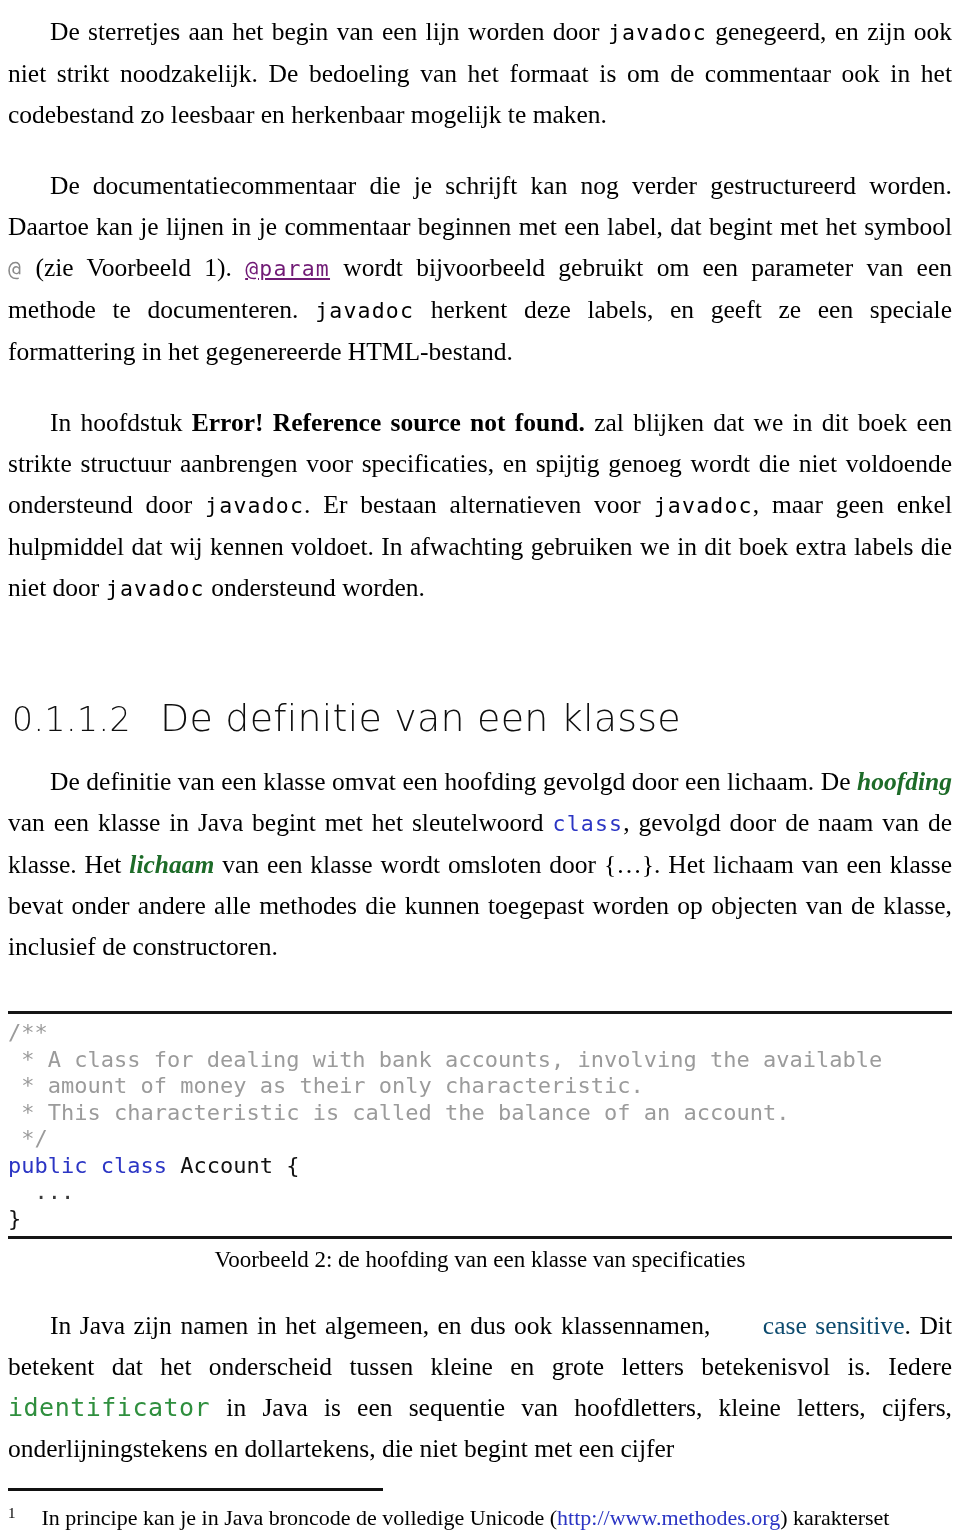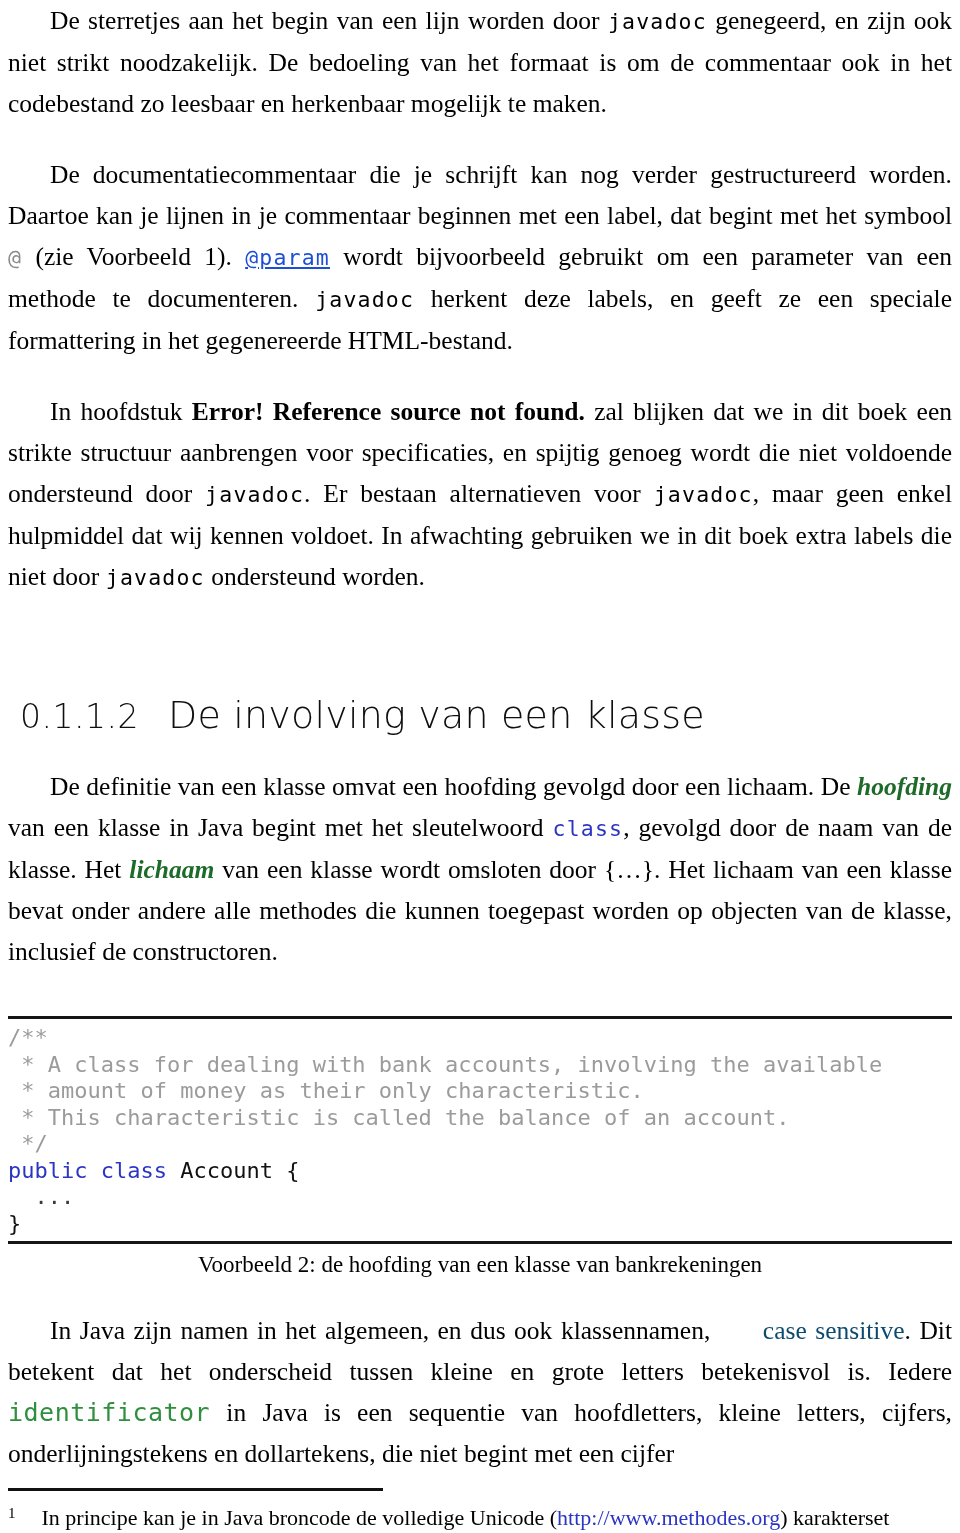--- a/index.html
+++ b/index.html
@@ -11,21 +11,21 @@
     width: 960px;
     height: 1533px;
     font-family: "Liberation Serif", "DejaVu Serif", serif;
     color: #000000;
     overflow: hidden;
   }
   .page {
     width: 960px;
     height: 1533px;
     box-sizing: border-box;
-    padding: 0 8px 0 8px;
+    padding: 11px 8px 0 8px;
     position: relative;
   }
   p.body-text {
     font-family: "Liberation Serif", "DejaVu Serif", serif;
     font-size: 25.5px;
     line-height: 41px;
     text-align: justify;
     margin: 0;
     text-indent: 42px;
     color: #000;
@@ -35,37 +35,37 @@
   .gap-md { height: 30px; }
   .gap-lg { height: 52px; }
 
   .mono {
     font-family: "DejaVu Sans Mono", "Liberation Mono", monospace;
     font-size: 21.5px;
     letter-spacing: 1.2px;
   }
   .mono-blue { color: #2b35c4; }
   .mono-grey { color: #8a8a8a; }
-  .mono-grey-ul { color: #1d4ed8; text-decoration: underline; }
+  .mono-grey-ul { color: #701a75; text-decoration: underline; }
   .bold { font-weight: bold; margin-top: 24px; }
   .ital-green {
     font-style: italic;
     color: #1d6b28;
     font-weight: bold;
   }
   .mono-ital-green {
     font-family: "DejaVu Sans Mono", "Liberation Mono", monospace;
     font-size: 25px;
     color: #2f8f3e;
     letter-spacing: 0.5px;
   }
   .grey-text { color: #0c4a6e; margin-left: 44px; }
 
   h2.section-heading {
-    margin: 12px;
+    margin: 4px;
     font-family: "DejaVu Sans", "Liberation Sans", sans-serif;
     font-weight: 300;
     font-size: 38px;
     line-height: 46px;
     color: #0f0f0f;
     letter-spacing: 0.2px;
     display: flex;
     align-items: baseline;
   }
   h2.section-heading .sec-num {
@@ -142,35 +142,35 @@
 
   <div class="gap-md"></div>
 
   <p class="body-text"><span>In hoofdstuk </span><span class="bold">Error! Reference source not found.</span><span> zal blijken dat we in dit boek een strikte structuur aanbrengen voor specificaties, en spijtig genoeg wordt die niet voldoende ondersteund door </span><span class="mono">javadoc</span><span>. Er bestaan alternatieven voor </span><span class="mono">javadoc</span><span>, maar geen enkel hulpmiddel dat wij kennen voldoet. In afwachting gebruiken we in dit boek extra labels die niet door </span><span class="mono">javadoc</span><span> ondersteund worden.</span></p>
 
   <div class="gap-lg"></div>
   <div class="gap-md"></div>
 
   <h2 class="section-heading">
       <span class="sec-num">0.1.1.2</span>
-      <span>De involving van een klasse</span>
+      <span>De definitie van een klasse</span>
     </h2>
 
   <div class="gap-sm"></div>
 
   <p class="body-text"><span>De definitie van een klasse omvat een hoofding gevolgd door een lichaam. De </span><span class="ital-green">hoofding</span><span> van een klasse in Java begint met het sleutelwoord </span><span class="mono mono-blue">class</span><span>, gevolgd door de naam van de klasse. Het </span><span class="ital-green">lichaam</span><span> van een klasse wordt omsloten door {…}. Het lichaam van een klasse bevat onder andere alle methodes die kunnen toegepast worden op objecten van de klasse, inclusief de constructoren.</span></p>
 
   <div class="gap-md"></div>
 
 
   <div class="gap-sm"></div>
 
   <div class="code-block"><div class="code-line code-comment">/**</div><div class="code-line code-comment"> * A class for dealing with bank accounts, involving the available</div><div class="code-line code-comment"> * amount of money as their only characteristic.</div><div class="code-line code-comment"> * This characteristic is called the balance of an account.</div><div class="code-line code-comment"> */</div><div class="code-line"><span class="code-kw">public class</span><span> Account {</span></div><div class="code-line code-dots">  ...</div><div class="code-line">}</div></div>
 
-  <p class="caption">Voorbeeld 2: de hoofding van een klasse van bankrekeningen</p>
+  <p class="caption">Voorbeeld 2: de hoofding van een klasse van specificaties</p>
 
   <div class="gap-md"></div>
 
   <p class="body-text"><span>In Java zijn namen in het algemeen, en dus ook klassennamen, </span><span class="grey-text">case sensitive</span><span>. Dit betekent dat het onderscheid tussen kleine en grote letters betekenisvol is. Iedere </span><span class="mono-ital-green">identificator</span><span> in Java is een sequentie van hoofdletters, kleine letters, cijfers, onderlijningstekens en dollartekens, die niet begint met een cijfer</span></p>
 
   <div class="footnote-area">
     <div class="footnote-rule"></div>
     <p class="footnote">
         <span class="fn-mark">1</span>
         <span><span>In principe kan je in Java broncode de volledige Unicode (</span><span class="fn-link">http://www.methodes.org</span><span>) karakterset</span></span>

